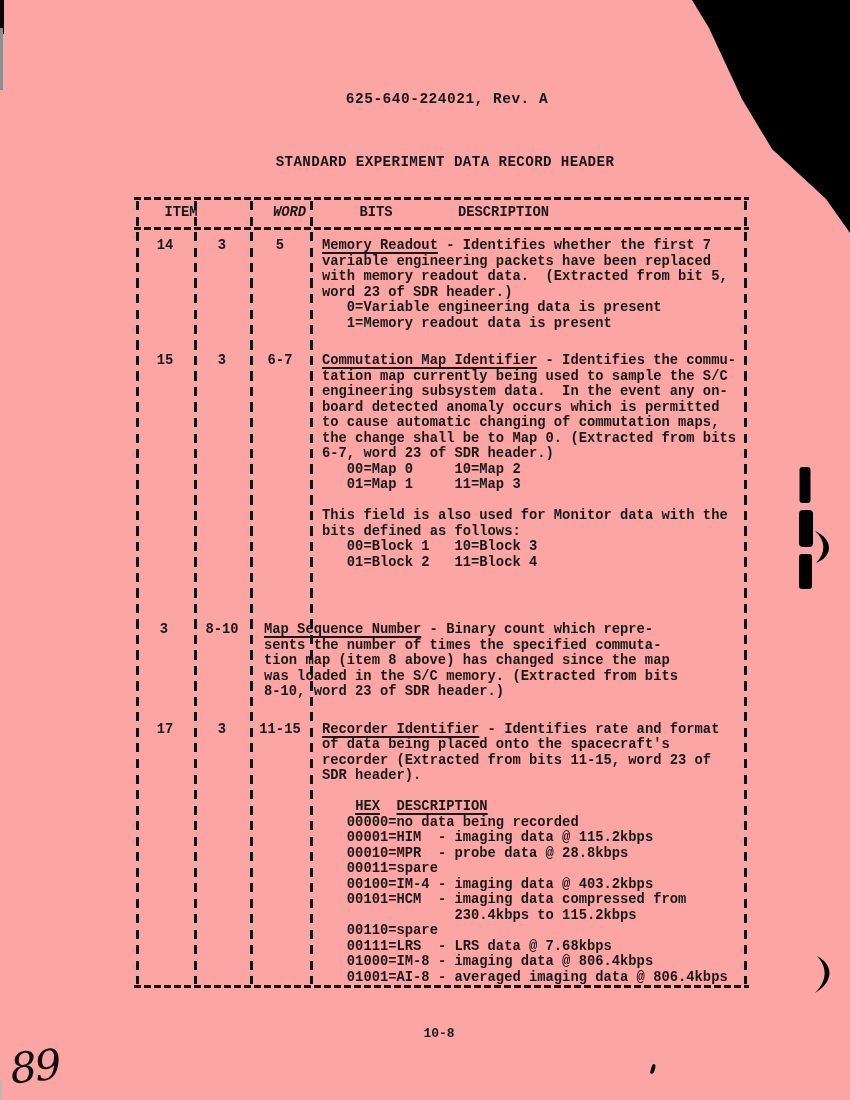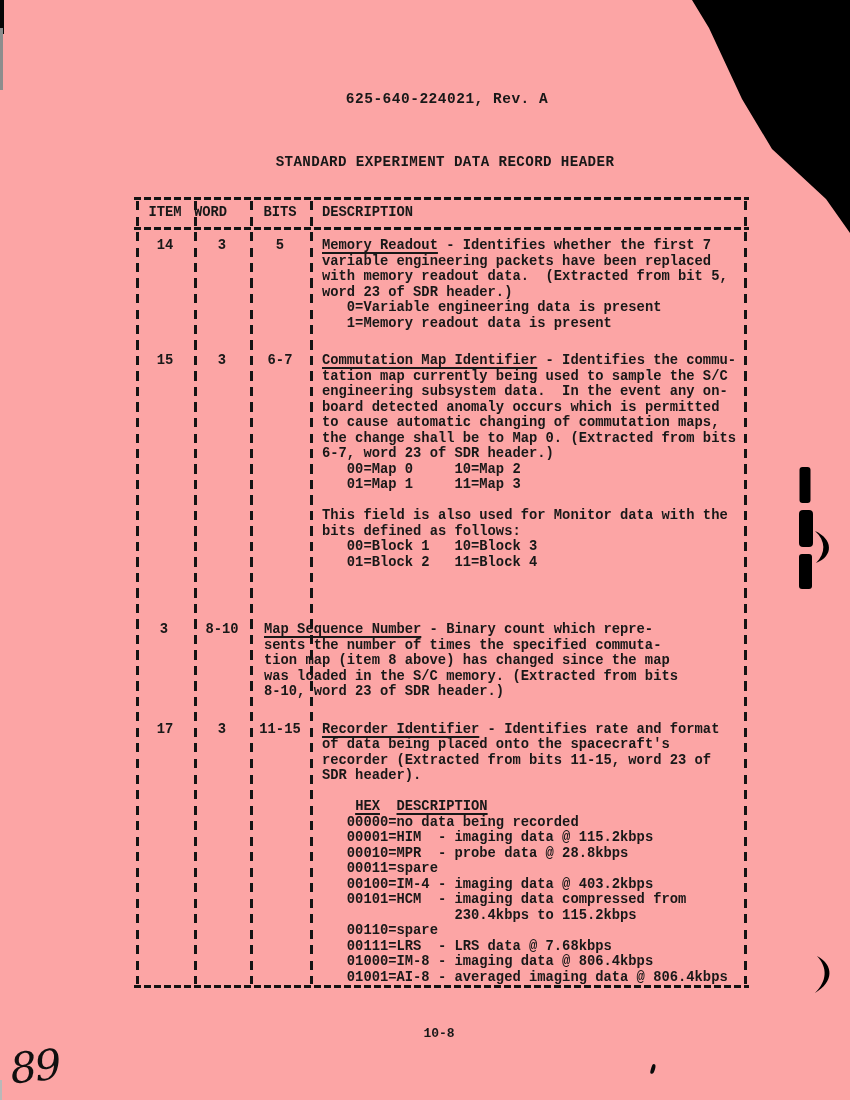--- a/index.html
+++ b/index.html
@@ -31,24 +31,24 @@
   }
   .h-border.top{top:0;}
   .h-border.sep{top:30px;}
   .h-border.bottom{bottom:0;}
   .v-line{
     position:absolute;top:4px;bottom:4px;width:2.5px;
     background:repeating-linear-gradient(180deg,#141414 0 9px,rgba(0,0,0,0) 9px 15.5px);
   }
   .v0{left:0;} .v1{left:58px;} .v2{left:114px;} .v3{left:174px;} .v4{left:608px;}
   .thead{
-    position:absolute;top:8px;left:0;right:0;display:flex;
+    position:absolute;top:8px;left:16px;right:0;display:flex;gap:40px;
   }
   .thead .h-item{width:58px;text-align:center;}
-  .thead .h-word{width:56px;text-align:left;}
+  .thead .h-word{width:56px;text-align:right;font-style:italic;}
   .thead .h-bits{width:60px;text-align:center;}
   .thead .h-desc{padding-left:12px;}
   .tbody{position:absolute;top:41px;left:0;right:0;}
   .row{display:flex;margin-bottom:22px;}
   .row:nth-child(2){margin-bottom:52px;}
   .row:last-child{margin-bottom:0;}
   .c-item{width:58px;text-align:center;}
   .c-word{width:56px;text-align:center;}
   .c-bits{width:60px;text-align:center;}
   .c-desc{flex:1;padding-left:12px;white-space:pre;}

